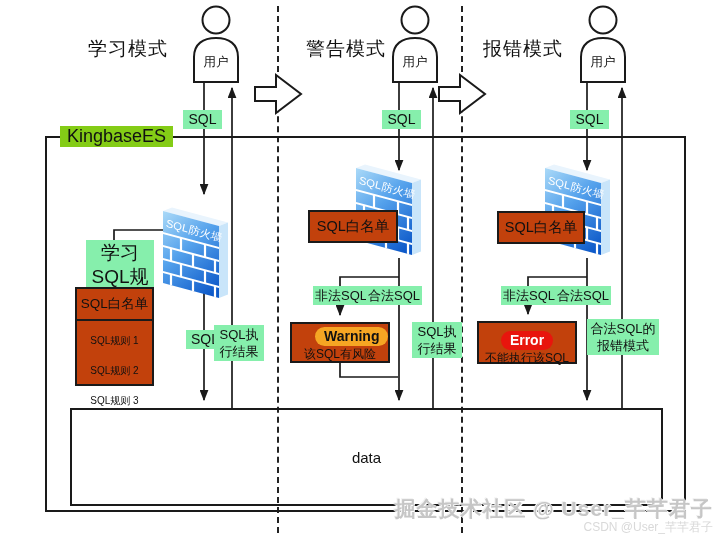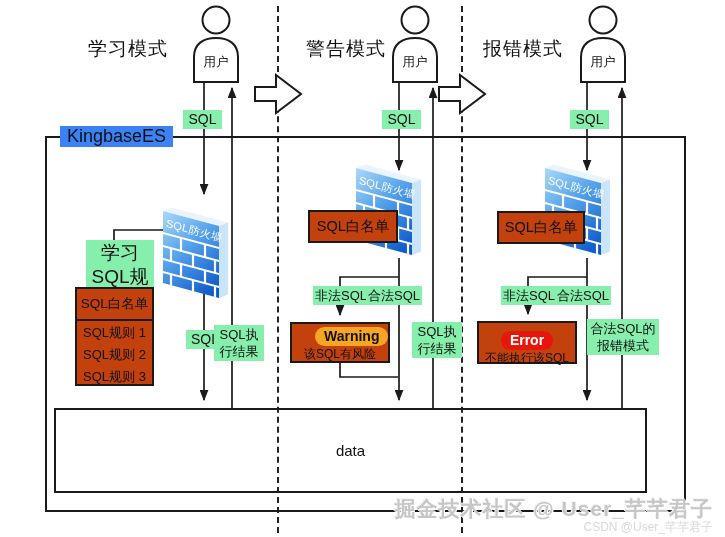--- a/index.html
+++ b/index.html
@@ -7,30 +7,30 @@
           font-family:"Liberation Sans","DejaVu Sans",sans-serif;color:#111;}
   .abs{position:absolute;}
   .dash{position:absolute;top:6px;height:527px;width:0;border-left:2px dashed #222;}
   .mode-title{position:absolute;font-size:19px;letter-spacing:1px;color:#111;}
   .lbl{position:absolute;background:#86efac;text-align:center;font-size:13px;line-height:17px;
        white-space:pre-line;padding:1px 2px;color:#111;}
   .box{position:absolute;background:#c2410c;border:2px solid #1a1a1a;box-sizing:border-box;
        text-align:center;color:#111;}
   .box-title{font-size:14.5px;line-height:29px;}
   .wl-head{height:30px;line-height:30px;border-bottom:2px solid #1a1a1a;font-size:13.5px;}
-  .wl-row{font-size:13px;line-height:21px;padding-top:1px;}
+  .wl-row{font-size:10px;line-height:21px;padding-top:9px;}
   .pill{display:inline-block;border-radius:10px;font-weight:bold;font-size:14px;line-height:19px;
         padding:0 9px;margin-top:3px;}
   .pill-warn{background:#F6A623;color:#111;margin-left:23px;}
   .pill-err{background:#E8150D;color:#ffffff;margin-top:8px;}
   .alert-msg{font-size:12px;line-height:16px;}
   .databox{position:absolute;border:2px solid #1a1a1a;box-sizing:border-box;display:flex;
            align-items:center;justify-content:center;font-size:15px;background:transparent;}
   .sysbox{position:absolute;border:2px solid #1a1a1a;box-sizing:border-box;background:transparent;}
-  .syslabel{position:absolute;background:#3b82f6;font-size:18px;padding:0 7px;color:#111;}
+  .syslabel{position:absolute;background:#84cc16;font-size:18px;padding:0 7px;color:#111;}
   .wm1{position:absolute;right:12px;top:495px;font-size:21px;font-weight:bold;color:#c6c6c6;
        text-shadow:1px 1px 0 #ffffff,-1px -1px 0 #f2f2f2;letter-spacing:1px;}
   .wm2{position:absolute;right:12px;top:519px;font-size:12px;color:#d9d9d9;
        text-shadow:1px 1px 0 #ffffff;}
 </style>
 </head>
 <body>
 
 <div id="canvas">
 
@@ -168,20 +168,20 @@
   <div class="lbl" style="left:501px;top:286px;width:52px">非法SQL</div>
   <div class="lbl" style="left:555px;top:286px;width:52px">合法SQL</div>
 
   <div class="box" style="left:477px;top:321px;width:100px;height:43px">
     <span class="pill pill-err">Error</span>
     <div class="alert-msg">不能执行该SQL</div>
   </div>
   <div class="lbl" style="left:587px;top:319px;width:68px">合法SQL的
 报错模式</div>
 
-  <div class="databox" style="left:54px;top:408px;width:593px;height:85px">
+  <div class="databox" style="left:70px;top:408px;width:593px;height:98px">
     <span>data</span>
   </div>
 
   <div class="wm1">掘金技术社区 @ User_芊芊君子</div>
   <div class="wm2">CSDN @User_芊芊君子</div>
 
 </div>
 
 </body></html>

